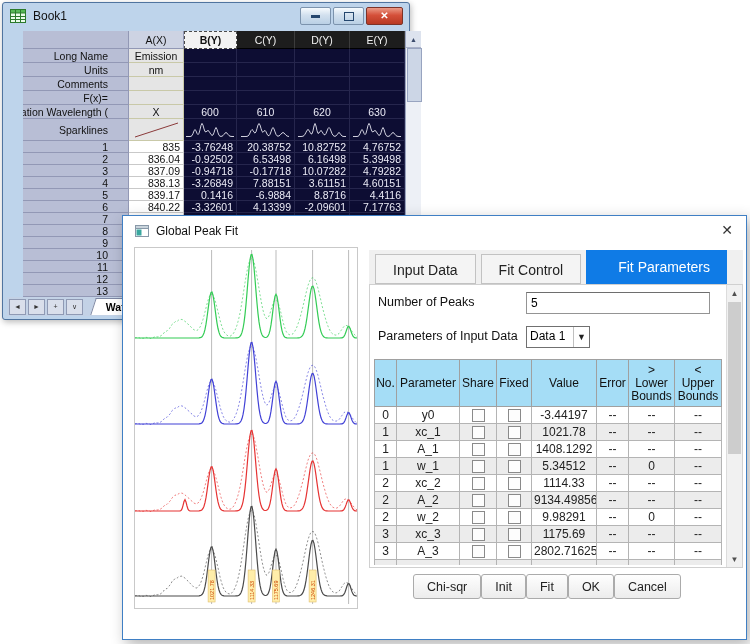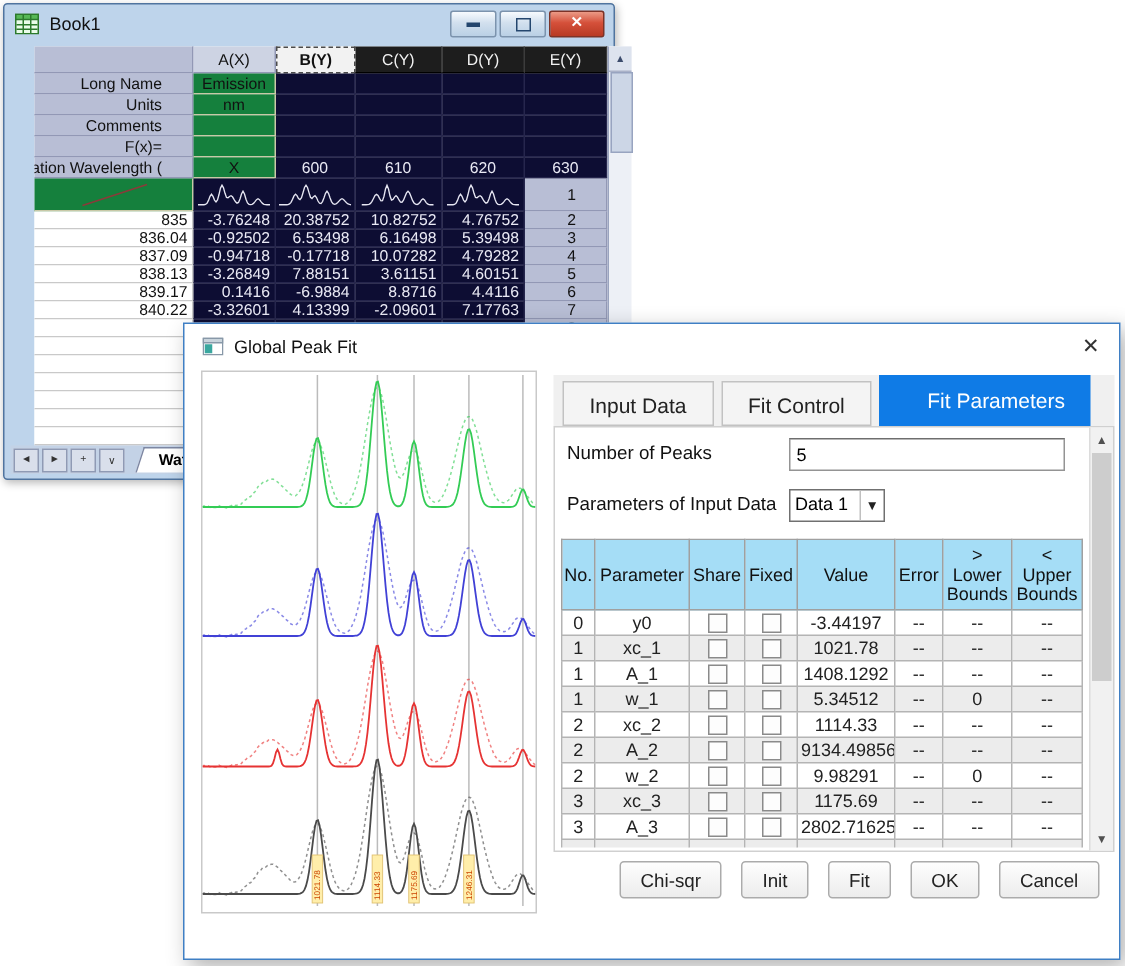--- a/index.html
+++ b/index.html
@@ -23,21 +23,21 @@
   .wsgrid{display:grid;grid-template-columns:106px 55px 53px 58px 55px 55px;
           grid-template-rows:18px repeat(5,14px) 22px repeat(13,12px);width:382px;}
   .wc{box-sizing:border-box;font-size:10.5px;display:flex;align-items:center;overflow:hidden;
       white-space:nowrap;border-right:1px solid #c9c9c9;border-bottom:1px solid #c9c9c9;color:#111;}
   .rh{background:#b8bed5;border-right-color:#9298b5;border-bottom-color:#9298b5;
       justify-content:flex-end;padding-right:20px;}
   .chdr{background:#cdd3e3;border-right-color:#9298b5;border-bottom-color:#9298b5;justify-content:center;}
   .bhdr{background:#f2f2f2;border:1px dashed #4a4a4a;justify-content:center;font-weight:bold;}
   .dhdr{background:#1d1d1d;border-right-color:#3c3c3c;border-bottom-color:#000;
         color:#f2f2f2;justify-content:center;}
-  .ay{background:#15803d;border-right-color:#c9c9a8;border-bottom-color:#c9c9a8;justify-content:center;}
+  .ay{background:#e5e5e5;border-right-color:#c9c9a8;border-bottom-color:#c9c9a8;justify-content:center;}
   .aw{background:#fff;justify-content:flex-end;padding-right:3px;}
   .nv{background:#0d0d33;border-right-color:#26264d;border-bottom-color:#26264d;
       color:#eaeaf5;justify-content:flex-end;padding-right:3px;}
   .nvc{justify-content:center;padding-right:0;}
   .wscroll{width:16px;height:266px;background:#edf0f6;border-left:1px solid #9aa4bf;position:relative;}
   .wscroll .arrowbox{height:16px;background:#dde3ee;border-bottom:1px solid #aab2c8;
       display:flex;align-items:center;justify-content:center;font-size:7px;color:#3c4c6c;}
   .wscroll .thumb{position:absolute;left:1px;top:17px;width:13px;height:52px;background:#ccd6e6;
       border:1px solid #98a4c0;}
   .tabbar{position:absolute;left:4px;top:294px;width:398px;height:19px;background:#c3d2e6;
@@ -83,21 +83,21 @@
   .pt tr:nth-child(even) td{background:#ececec;}
   .cb{display:inline-block;width:11px;height:11px;border:1px solid #8a8a8a;background:#fdfdfd;
        vertical-align:middle;}
   .dim{color:#666;}
   .pscroll{position:absolute;right:0;top:0;width:16px;height:282px;background:#f1f1f1;
        border-left:1px solid #dcdcdc;box-sizing:border-box;}
   .pscroll .pa{height:16px;display:flex;align-items:center;justify-content:center;
        font-size:8px;color:#505050;}
   .pscroll .pa.bottom{position:absolute;bottom:0;left:0;width:100%;}
   .pscroll .pthumb{position:absolute;left:1px;top:17px;width:13px;height:152px;background:#cdcdcd;}
-  .btnrow{position:absolute;left:290px;top:358px;display:flex;gap:13px;}
+  .btnrow{position:absolute;left:290px;top:358px;display:flex;}
   .dbtn{height:25px;padding:0 13px;background:linear-gradient(#fefefe,#ececec);
        border:1px solid #ababab;border-radius:3px;font-size:12.5px;color:#222;
        font-family:"Liberation Sans",sans-serif;}
 </style>
 </head>
 <body>
 
 <div id="canvas">
 
   <div class="book">
@@ -154,20 +154,21 @@
           <div class="wc nv nvc"></div>
           <div class="wc nv nvc"></div>
           <div class="wc nv nvc"></div>
           <div class="wc nv nvc"></div>
           <div class="wc rh">Excitation Wavelength (</div>
           <div class="wc ay">X</div>
           <div class="wc nv nvc">600</div>
           <div class="wc nv nvc">610</div>
           <div class="wc nv nvc">620</div>
           <div class="wc nv nvc">630</div>
+          <div class="wc rh">Sparklines</div>
           <div class="wc ay">
             <svg width="50" height="20">
               <line x1="4" y1="17" x2="47" y2="3" stroke="#8b3a3a" stroke-width="1"></line>
             </svg>
           </div>
           <div class="wc nv nvc">
             <svg width="49" height="18" viewBox="0 0 49 18">
               <polyline points="0,15.5 1,15.5 2,15.5 3,15.5 4,15.5 5,15.3 6,14.6 7,12.6 8,9.9 9,8.5 10,9.9 11,12.4 12,13.6 13,12.3 14,8.7 15,4.4 16,2.4 17,4.2 18,7.9 19,10.6 20,10.9 21,10.0 22,9.5 23,10.2 24,11.9 25,13.5 26,14.4 27,14.0 28,11.7 29,8.3 30,6.5 31,8.3 32,11.8 33,14.3 34,15.2 35,15.4 36,15.2 37,14.6 38,13.4 39,12.1 40,11.5 41,12.1 42,13.4 43,14.6 44,15.2 45,15.4 46,15.5 47,15.5 48,15.5 " fill="none" stroke="#e6e6f2" stroke-width="0.9"></polyline>
             </svg>
           </div>

